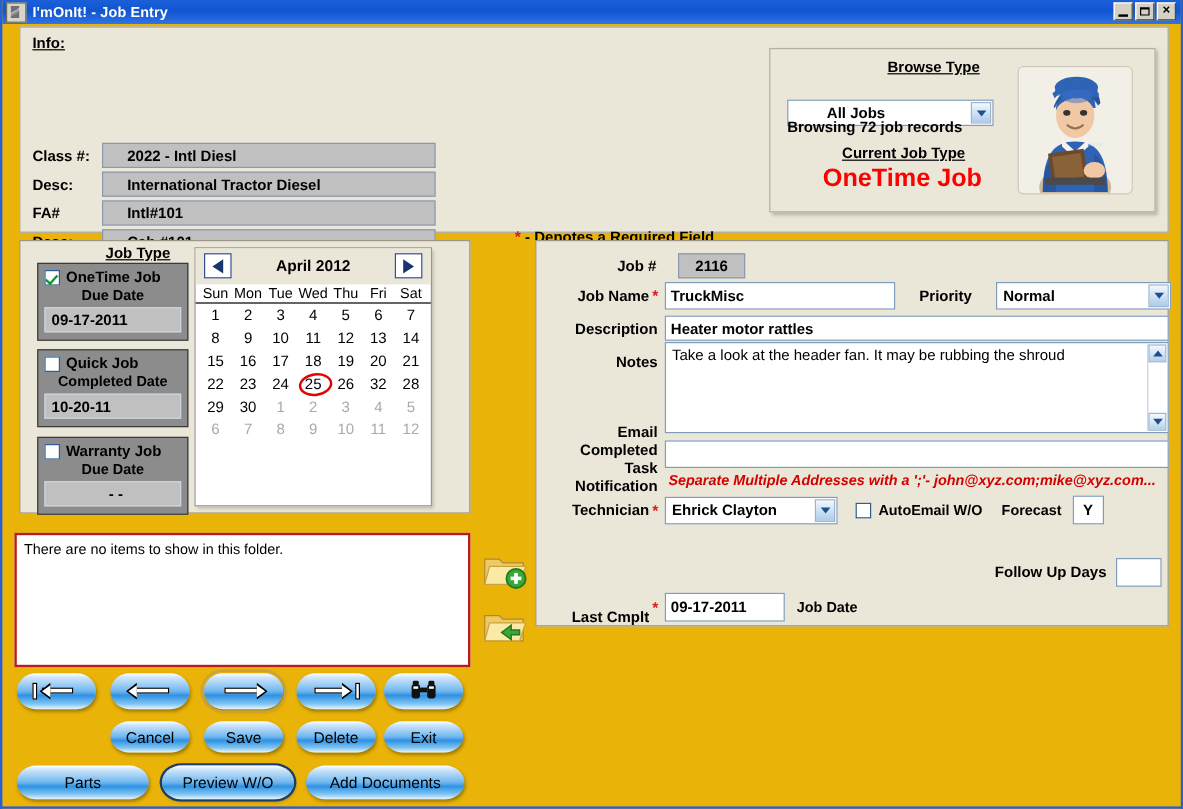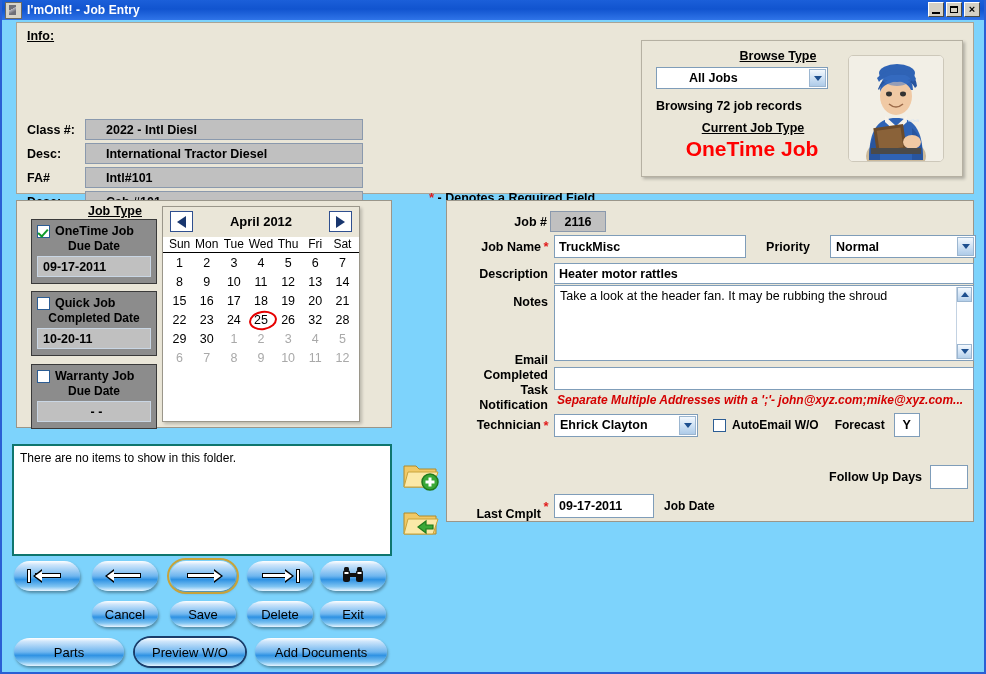--- a/index.html
+++ b/index.html
@@ -10,21 +10,21 @@
     width: 986px; height: 674px;
     font-family: "Liberation Sans", sans-serif;
     font-size: 12px;
     color: #000;
     overflow: hidden;
   }
   .window {
     position: absolute; left: 0; top: 0;
     width: 986px; height: 674px;
     box-sizing: border-box;
-    background: #7dd3fc;
+    background: #eab308;
     border: 2px solid #2a5fd4;
     border-top: none;
   }
   
   .titlebar {
     height: 20px;
     background: linear-gradient(180deg,#1b5fd9 0%,#1154cf 45%,#2f74e8 100%);
     display: flex; align-items: center;
     padding: 0 2px 0 3px;
     position: relative;
@@ -116,21 +116,21 @@
   .info-lbl { width:58px; font-weight:bold; font-size:12.5px; }
   .info-val { width:278px; height:21px;padding-left:20px; }
   #req-note { position:absolute; left:412px; top:167px; font-weight:bold; font-size:12.5px; }
   
   #browse-box {
     position:absolute; left:624px; top:17px; width:320px; height:135px;
     background:#eae6d8; border:1px solid #b5b0a2;
     box-shadow: 2px 2px 3px rgba(0,0,0,.25);
   }
   #browse-title { position:absolute; left:46px; top:8px; width:180px; text-align:center; font-size:12.5px;}
-  #browse-select { position:absolute; left:14px; top:26px; width:172px; height:22px;padding-left:32px; }
+  #browse-select { position:absolute; left:14px; top:42px; width:172px; height:22px;padding-left:32px; }
   #browse-count { position:absolute; left:14px; top:58px; font-weight:bold; font-size:12.5px; }
   #cur-job-title { position:absolute; left:36px; top:80px; width:150px; text-align:center; font-size:12.5px; }
   #cur-job-type {
     position:absolute; left:10px; top:96px; width:200px; text-align:center;
     color:#f00; font-weight:bold; font-size:21px; font-family:"Liberation Sans",sans-serif;
   }
   #tech-photo {
     position:absolute; left:206px; top:14px; width:94px; height:105px;
     border:1px solid #cdc8ba; border-radius:5px; background:#f2efe6; overflow:hidden;
   }
@@ -184,21 +184,21 @@
     transform:rotate(-8deg);
   }
   #cal-today { border-top:1px solid #000; margin:4px 3px 0 3px; padding-top:6px;
                display:flex; align-items:center; gap:6px; }
   .today-ellipse { width:26px;height:14px;border:2.5px solid #e60000;border-radius:50%;flex:none;transform:rotate(-6deg); }
   #cal-today-text { font-weight:bold; font-size:12.5px; }
   
   #wod-title { position:absolute; left:10px; top:428px; width:380px; text-align:center; font-weight:bold; font-size:12.5px; }
   #wod-list {
     position:absolute; left:10px; top:444px; width:380px; height:112px;
-    background:#fff; border:2px solid #0f766e; box-sizing:border-box; padding:5px 6px;
+    background:#fff; border:2px solid #b91c1c; box-sizing:border-box; padding:5px 6px;
     font-size:12px; font-weight:normal;
   }
   .folder-btn { position:absolute; width:38px; height:34px; }
   #folder-add { left:400px; top:458px; }
   #folder-open { left:400px; top:505px; }
   
   #form-panel { left:444px; top:200px; width:528px; height:322px; }
   .frow { position:absolute; display:flex; align-items:center; }
   .rlbl { text-align:right; font-weight:bold; font-size:12.5px; }
   #notes-box {
@@ -451,21 +451,21 @@
       <path d="M2 8 L14 8 L17 11 L34 11 L34 29 L2 29 Z" fill="#f0c967" stroke="#b08a2a" stroke-width="1"></path>
       <path d="M6 14 L36 14 L31 29 L2 29 Z" fill="#fbe9a8" stroke="#c9a43c" stroke-width="1"></path>
       <path d="M31 24 L24 24 L24 28 L16 22 L24 16 L24 20 L31 20 Z" fill="#3aa838" stroke="#1f7a1d" stroke-width="1.2"></path>
     </svg>
   </div>
 
   <div class="panel" id="form-panel">
 
     <div class="frow" style="left:0; top:10px;">
       <div class="rlbl" style="width:100px;">Job #</div>
-      <div class="ro-field" style="margin-left:3px;width:56px;height:21px;justify-content:center;">2116</div>
+      <div class="ro-field" style="margin-left:18px;width:56px;height:21px;justify-content:center;">2116</div>
     </div>
 
     <div class="frow" style="left:0; top:34px;">
       <div class="rlbl" style="width:94px;">Job Name</div>
       <div class="req" style="width:10px;text-align:center;">*</div>
       <div class="inp" style="margin-left:3px;width:192px;height:23px;">TruckMisc</div>
       <div class="rlbl" style="width:84px;text-align:center;">Priority</div>
       <div class="sel" style="width:146px;height:23px;">
         <span>Normal</span>
         <span class="arrowbox">

